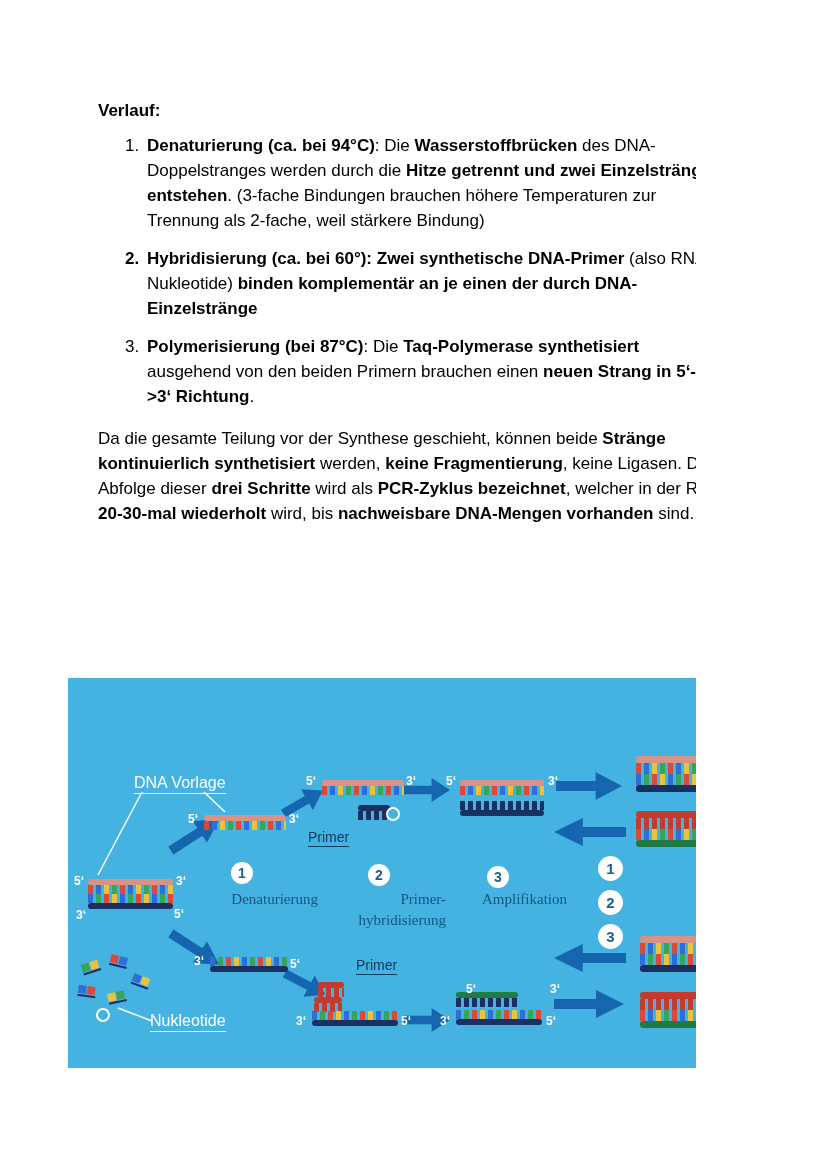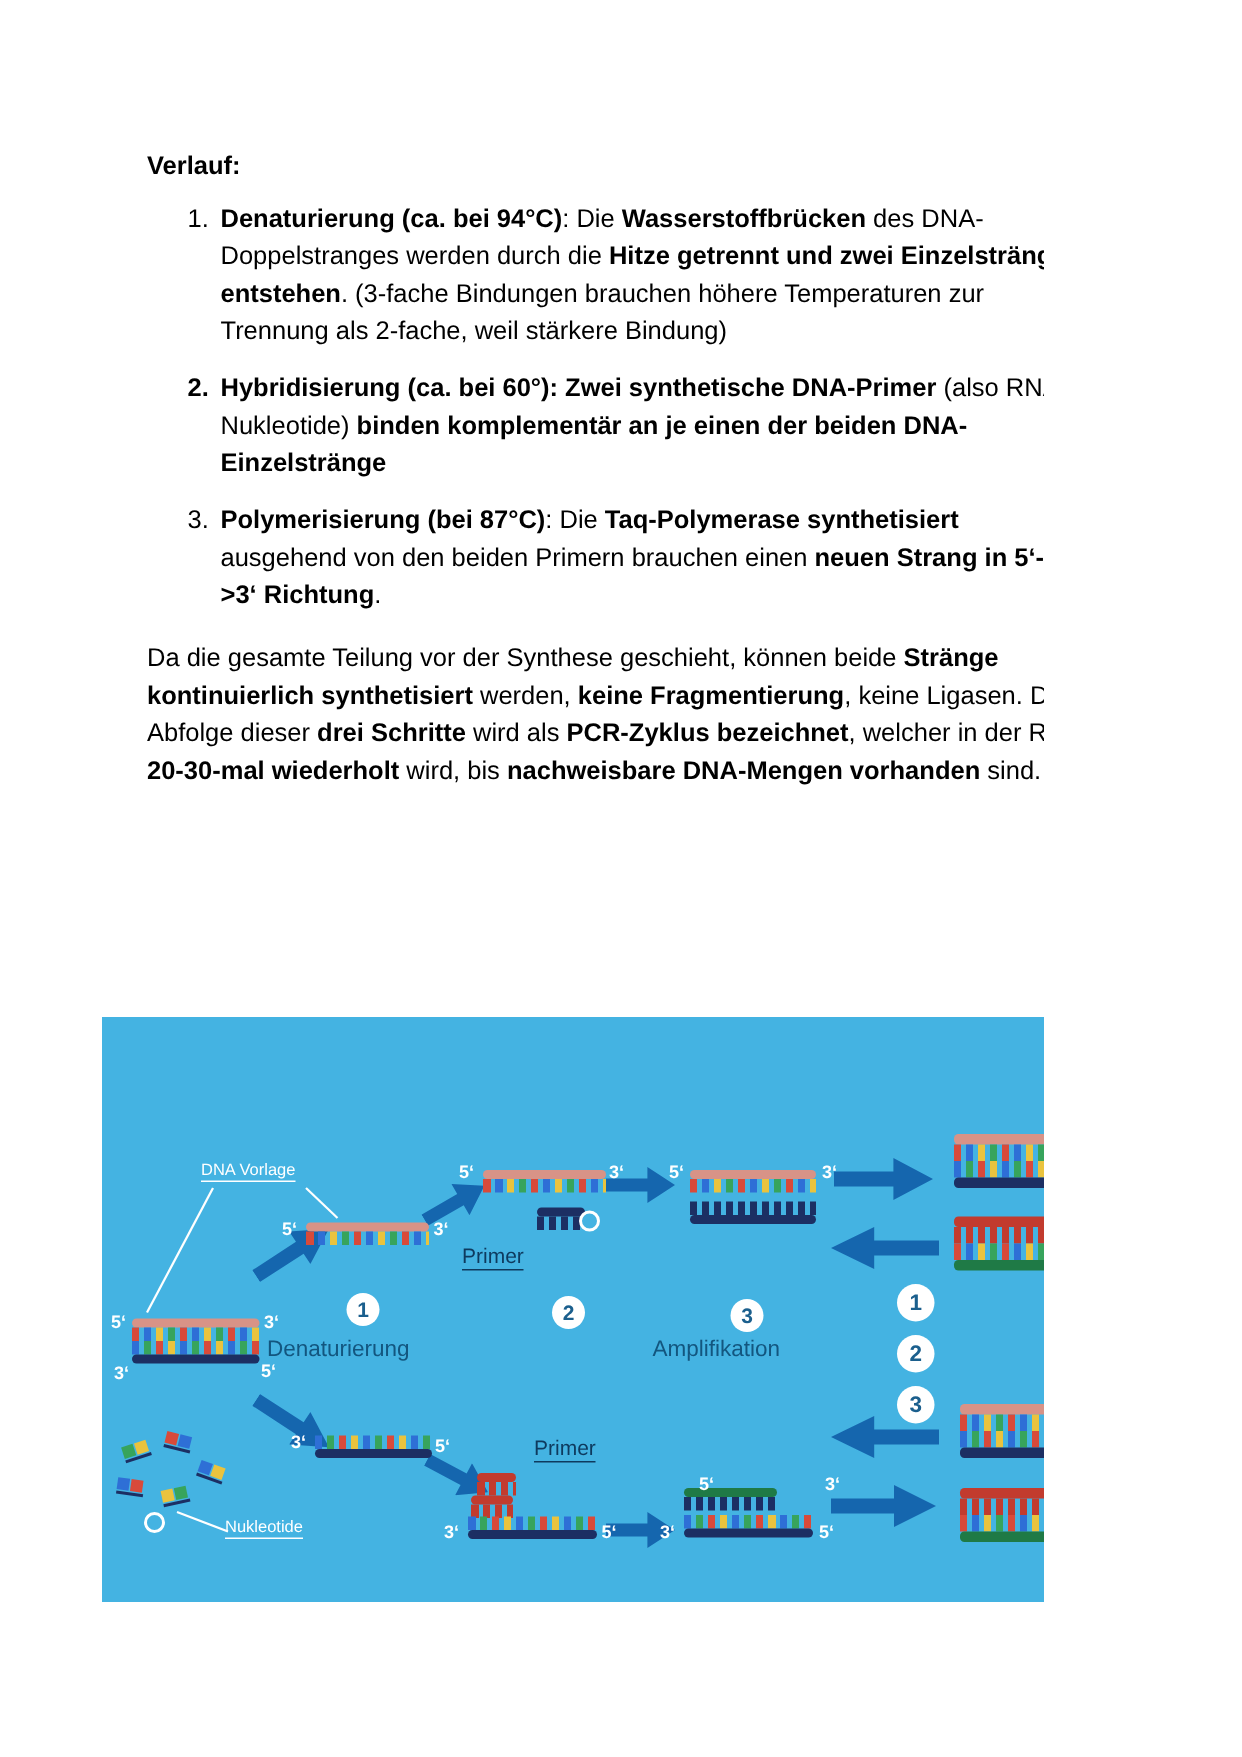--- a/index.html
+++ b/index.html
@@ -12,24 +12,24 @@
   .li .num{min-width:22px;flex:0 0 auto;}
   .li .num.bold{font-weight:700;}
   .li .txt{flex:1;max-width:566px;}
   .para{margin-top:17px;width:642px;}
   b{font-weight:700;margin-top:11px;}
   
   .fig{position:absolute;left:68px;top:678px;width:758px;height:390px;background:#44b3e2;}
   .abs{position:absolute;}
   .fig-title{position:absolute;top:22px;left:0;width:100%;text-align:center;
              font-size:21px;font-weight:600;color:#175e89;letter-spacing:.2px;}
-  .wlabel{color:#fff;font-size:11px;border-bottom:1.5px solid #fff;padding-bottom:1px;white-space:nowrap;}
+  .wlabel{color:#fff;font-size:16px;border-bottom:1.5px solid #fff;padding-bottom:1px;white-space:nowrap;}
   .dlabel{color:#0e3a5e;font-size:14px;border-bottom:1.5px solid #0e3a5e;padding-bottom:1px;white-space:nowrap;}
   .prime{color:#fff;font-size:12px;font-weight:600;white-space:nowrap;}
-  .steplabel{color:#13567f;font-size:15px;text-align:left;line-height:21px;}
+  .steplabel{color:#13567f;font-size:15px;text-align:right;line-height:21px;font-family:Liberation Serif, serif;}
   .circle{width:22px;height:22px;border-radius:50%;background:#fff;color:#1b5f8d;
           font-weight:700;font-size:14px;display:flex;align-items:center;justify-content:center;}
   .circle.cycle{width:25px;height:25px;font-size:15px;}
   .ring{width:10px;height:10px;border:2px solid #fff;border-radius:50%;background:transparent;}
   
   .dna{display:flex;flex-direction:column;}
   .bb{height:6px;border-radius:3px;}
   .teeth{height:9px;}
   .dna.lg .bb{height:7px;}
   .dna.lg .teeth{height:11px;}
@@ -56,21 +56,21 @@
 
   <div class="content">
     <p class="heading">Verlauf:</p>
 
     <div class="li">
       <span class="num">1.</span>
       <span class="txt"><b>Denaturierung (ca. bei 94°C)</b><span>: Die </span><b>Wasserstoffbrücken</b><span> des DNA-Doppelstranges werden durch die </span><b>Hitze getrennt und zwei Einzelstränge entstehen</b><span>. (3-fache Bindungen brauchen höhere Temperaturen zur Trennung als 2-fache, weil stärkere Bindung)</span></span>
     </div>
     <div class="li">
       <span class="num bold">2.</span>
-      <span class="txt"><b>Hybridisierung (ca. bei 60°): Zwei synthetische DNA-Primer</b><span> (also RNA-Nukleotide) </span><b>binden komplementär an je einen der beiden DNA-Einzelstränge</b></span>
+      <span class="txt"><b>Hybridisierung (ca. bei 60°): Zwei synthetische DNA-Primer</b><span> (also RNA-Nukleotide) </span><b>binden komplementär an je einen der durch DNA-Einzelstränge</b></span>
     </div>
     <div class="li">
       <span class="num">3.</span>
       <span class="txt"><b>Polymerisierung (bei 87°C)</b><span>: Die </span><b>Taq-Polymerase synthetisiert</b><span> ausgehend von den beiden Primern brauchen einen </span><b>neuen Strang in 5‘-&gt;3‘ Richtung</b><span>.</span></span>
     </div>
 
     <p class="para"><span>Da die gesamte Teilung vor der Synthese geschieht, können beide </span><b>Stränge kontinuierlich synthetisiert</b><span> werden, </span><b>keine Fragmentierung</b><span>, keine Ligasen. Die Abfolge dieser </span><b>drei Schritte</b><span> wird als </span><b>PCR-Zyklus bezeichnet</b><span>, welcher in der Regel </span><b>20-30-mal wiederholt</b><span> wird, bis </span><b>nachweisbare DNA-Mengen vorhanden</b><span> sind.</span></p>
   </div>
 
   <div class="fig">
@@ -203,20 +203,24 @@
     <div class="abs circle" style="left:300px;top:186px">
         <span>2</span>
       </div>
     <div class="abs circle" style="left:419px;top:188px">
         <span>3</span>
       </div>
 
     <div class="abs steplabel" style="left:110px;top:211px;width:140px">
       <div>Denaturierung</div>
     </div>
+    <div class="abs steplabel" style="left:246px;top:211px;width:132px">
+      <div>Primer-</div>
+      <div>hybridisierung</div>
+    </div>
     <div class="abs steplabel" style="left:367px;top:211px;width:132px">
       <div>Amplifikation</div>
     </div>
 
     <div class="abs circle cycle" style="left:530px;top:178px">
         <span>1</span>
       </div>
     <div class="abs circle cycle" style="left:530px;top:212px">
         <span>2</span>
       </div>

